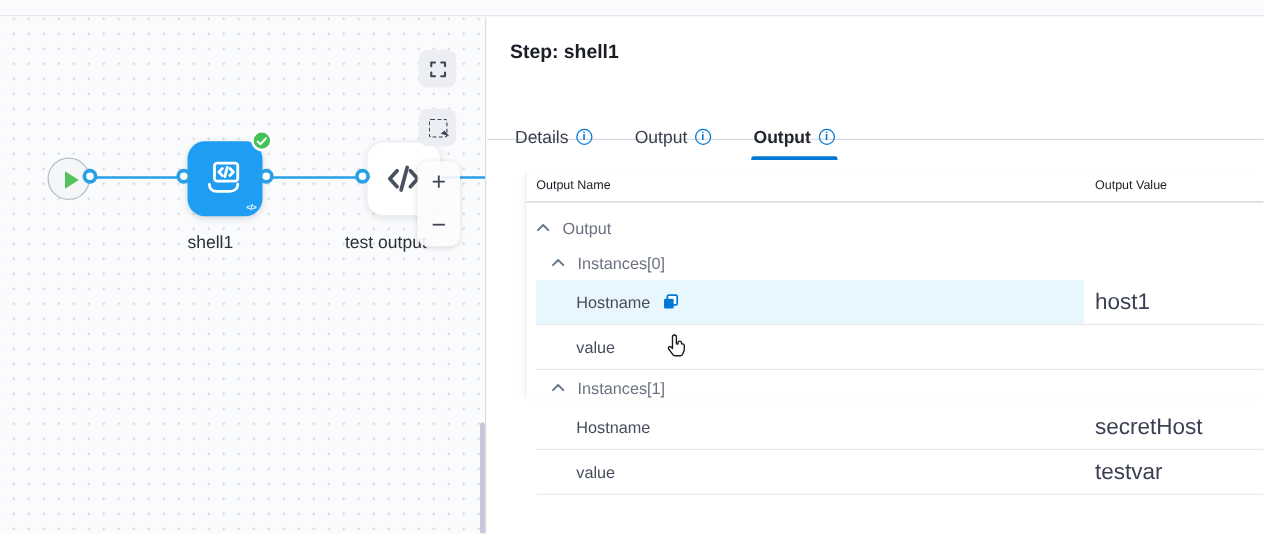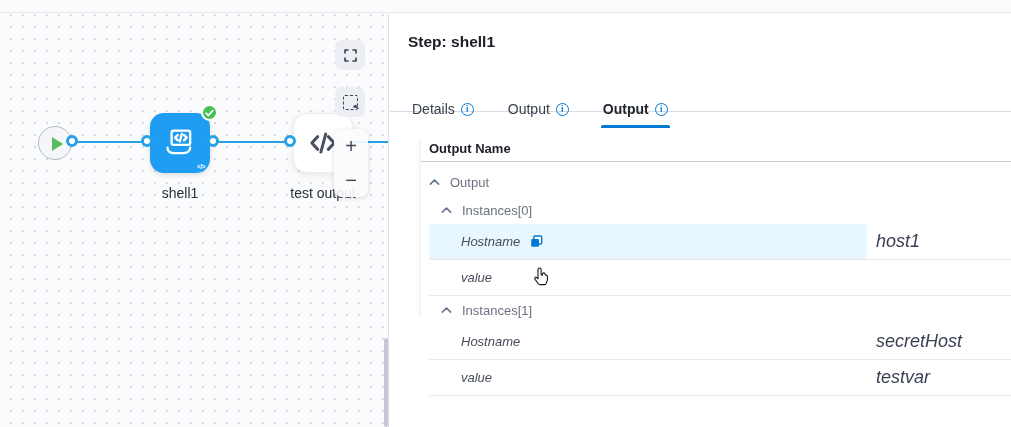--- a/index.html
+++ b/index.html
@@ -55,21 +55,21 @@
     border-radius:50%; border:2px solid #fff; z-index:4;
     display:flex; align-items:center; justify-content:center;
   }
   .test-node {
     position:absolute; left:293px; top:99px; width:60px; height:60px;
     border-radius:14px; background:#fff; border:1px solid #eceef2;
     box-shadow:0 2px 6px rgba(30,40,60,.10);
     display:flex; align-items:center; justify-content:center; z-index:2;
   }
   .node-label {
-    position:absolute; font-size:14px; color:#2b2f3a; text-align:center; z-index:1;
+    position:absolute; font-size:14px; color:#2b2f3a; text-align:left; z-index:1;
   }
   .canvas-btn {
     position:absolute; left:335px; width:30px; height:30px; border-radius:7px;
     background:#ecEEf3; background:#eceef3; display:flex; align-items:center;
     justify-content:center; z-index:5; cursor:pointer;
   }
   .dash-sq {
     width:15px; height:15px; border:1.6px dashed #3e4555; border-radius:2px;
     position:relative;
   }
@@ -112,28 +112,28 @@
     color:#0278d5; font-size:9px; font-weight:700; font-style:normal;
     display:inline-flex; align-items:center; justify-content:center; line-height:1;
   }
 
   
   .out-card {
     position:absolute; left:30px; top:124px; right:0; bottom:0; background:#fff;
     border-left:1px solid #eef0f4; box-shadow:-3px 0 8px -4px rgba(40,41,61,.08);
   }
   .card-head { position:relative; height:24px; border-bottom:1px solid #ccced7; }
-  .card-head .col { position:absolute; top:0; line-height:22px; font-size:13px; font-weight:700; color:#1c1f27; }
+  .card-head .col { position:absolute; top:0; line-height:22px; font-size:10px; font-weight:400; color:#1c1f27; }
   .col-name { left:8px; }
   .col-value { left:455px; }
   .tree { margin-left:8px; padding-top:6px; position:relative; }
   .trow { position:relative; display:flex; align-items:center; }
   .trow.group { height:28px; font-size:13px; color:#6b7280; cursor:pointer; }
   .trow.leaf  { height:36px; font-size:13px; color:#474c5c; }
-  .trow.divider { border-bottom:1px solid #e7e9ee;font-style:italic; }
+  .trow.divider { border-bottom:1px solid #e7e9ee; }
   .trow .chev { flex:none; margin-right:10px; }
   .lvl0 .chev { margin-left:0; } .lvl1 .chev { margin-left:6px; } .lvl2 .chev { margin-left:12px; }
   .llabel { margin-left:32px; }
   .copyic { margin-left:9px; cursor:pointer; }
   .val { position:absolute; left:447px; font-size:18px; color:#3b3f52; }
 
   
   .tooltip {
     position:absolute; left:486px; top:215px; z-index:20;
     background:#fff; border:1px solid #d8dae2; border-radius:8px;
@@ -232,20 +232,21 @@
       <div class="tab active">
         <span>Output</span>
         <span class="info-ic">i</span>
         <span class="underline" style="background:#0278d5;"></span>
       </div>
     </div>
 
     <div class="out-card">
       <div class="card-head">
         <span class="col col-name">Output Name</span>
+        <span class="col col-value">Output Value</span>
       </div>
       <div class="tree">
           <div class="trow group lvl0">
             <svg class="chev" width="11" height="8" viewBox="0 0 12 8" fill="none" stroke="#64748b" stroke-width="1.7" stroke-linecap="round" stroke-linejoin="round">
               <path d="M1.5 6.3 L6 1.8 L10.5 6.3"></path>
             </svg>
             <span class="glabel">Output</span>
           </div>
           <div class="trow group lvl2">
             <svg class="chev" width="11" height="8" viewBox="0 0 12 8" fill="none" stroke="#64748b" stroke-width="1.7" stroke-linecap="round" stroke-linejoin="round">

